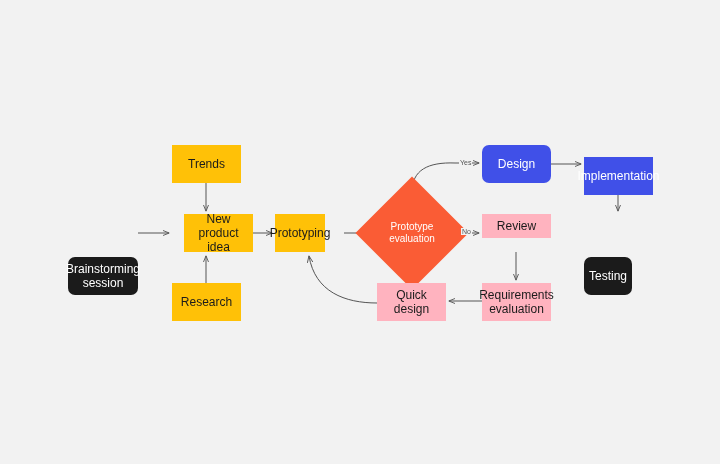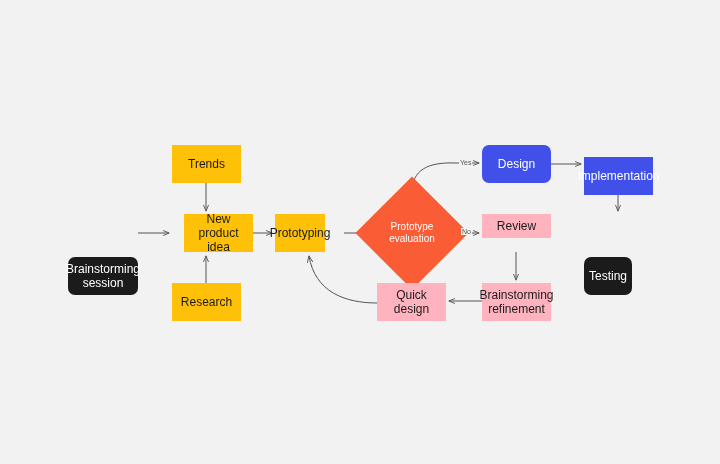--- a/index.html
+++ b/index.html
@@ -161,21 +161,21 @@
 
   <div class="node node-dark" style="left:584px; top:214px; width:48px; height:38px;">
     <span>Testing</span>
   </div>
 
   <div class="node node-pink" style="left:482px; top:214px; width:69px; height:24px;">
     <span>Review</span>
   </div>
 
   <div class="node node-pink" style="left:482px; top:283px; width:69px; height:38px;">
-    <span>Brainstorming refinement</span>
+    <span>Requirements evaluation</span>
   </div>
 
   <div class="node node-pink" style="left:377px; top:283px; width:69px; height:38px;">
     <span>Quick design</span>
   </div>
 
   <div class="edge-label" style="left:459px; top:159px;">Yes</div>
 
   <div class="edge-label" style="left:461px; top:228px;">No</div>
 

